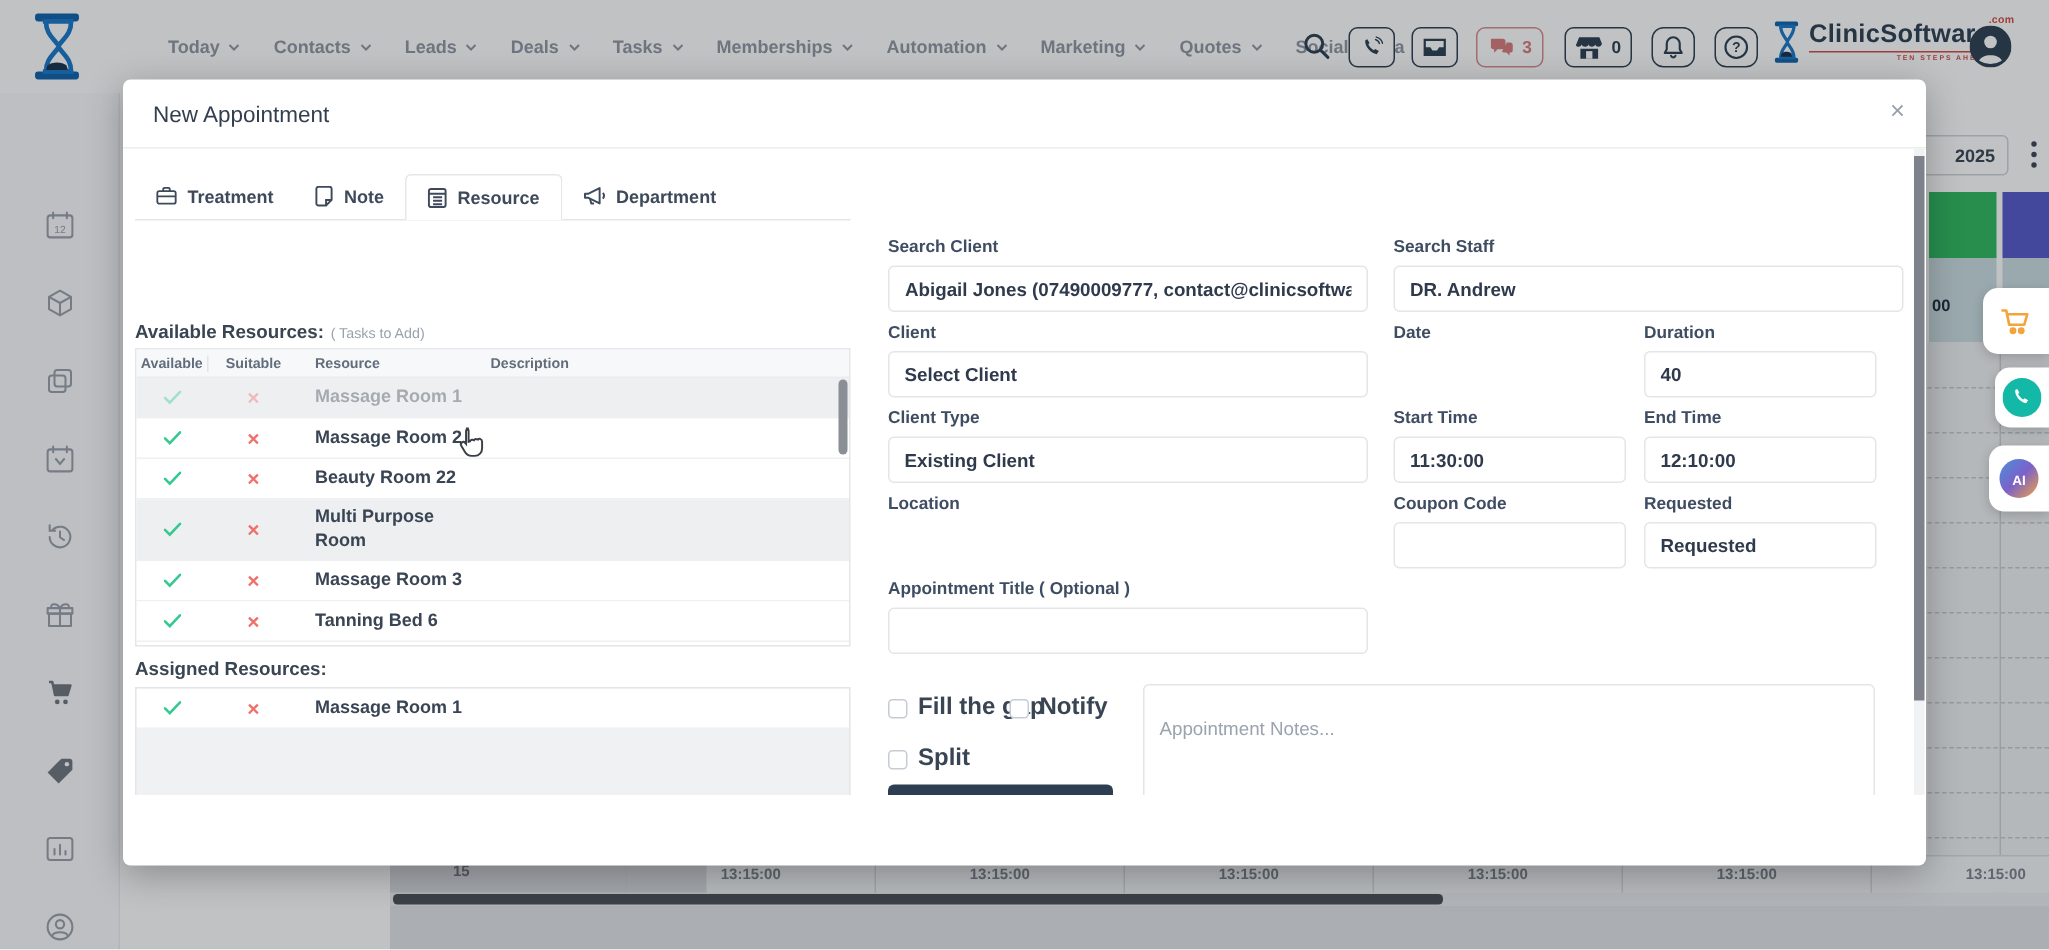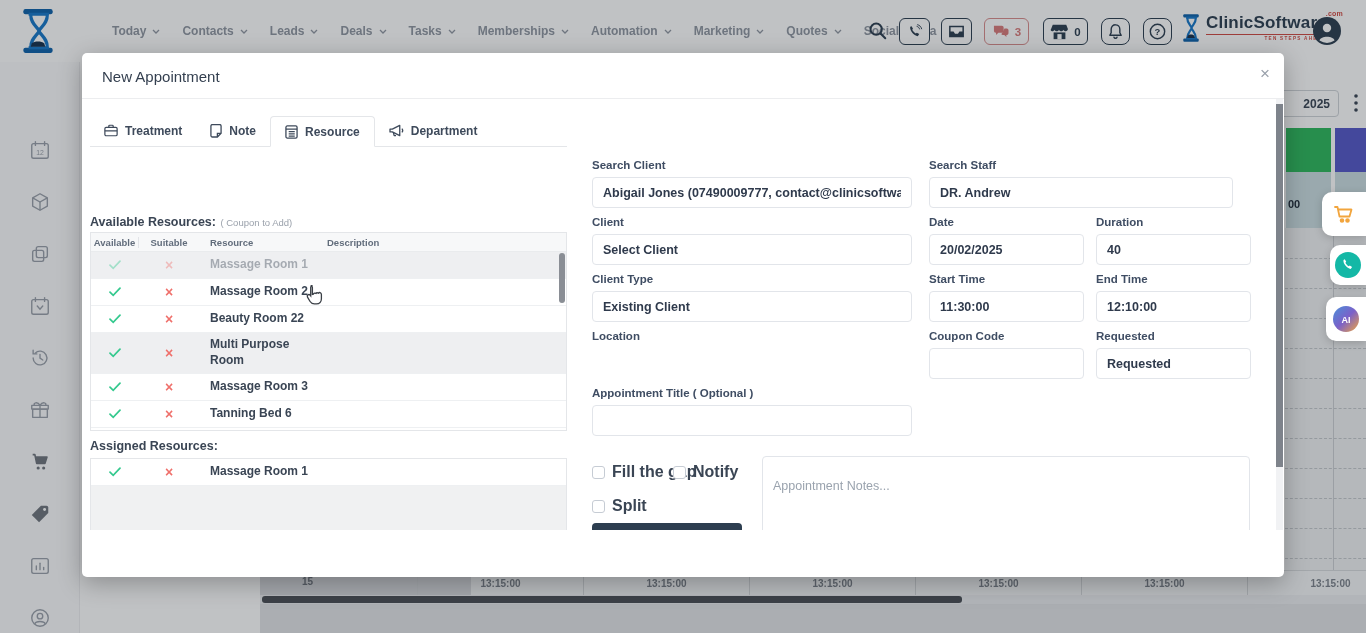--- a/index.html
+++ b/index.html
@@ -438,21 +438,21 @@
         <svg width="15" height="13" viewBox="0 0 16 14" fill="none" stroke="#3e4a5b" stroke-width="1.4" stroke-linejoin="round">
             <path d="M1 5.5v3h2.5l8 4V1.5l-8 4z"></path>
             <path d="M13.8 5a3 3 0 0 1 0 4M4.5 8.8l1 3.7h2"></path>
           </svg>
         <span>Department</span>
       </span>
     </div>
 
     <div class="abs" style="left:8px; top:113px;">
       <span class="sec-label">Available Resources:</span>
-      <span class="sec-hint">( Coupon to Add)</span>
+      <span class="sec-hint">( Tasks to Add)</span>
     </div>
 
     <div class="rtable">
       <div class="rt-head">
         <span class="hd1">Available</span>
         <span class="hd2">Suitable</span>
         <span class="hd3">Resource</span>
         <span class="hd4">Description</span>
       </div>
       <div class="rt-row disabled">
@@ -544,27 +544,26 @@
           </span>
         <span class="c3" style="width:200px;">Massage Room 1</span>
           <span class="c4"></span>
       </div>
     </div>
 
     <span class="lbl" style="left:510px; top:60px;">Search Client</span>
     <input class="inp" style="left: 510px; top: 78px; width: 320px;" value="Abigail Jones (07490009777, contact@clinicsoftware....">
 
     <span class="lbl" style="left:847px; top:60px;">Search Staff</span>
-    <input class="inp" style="left: 847px; top: 78px; width: 304px;" value="DR. Andrew">
+    <input class="inp" style="left: 847px; top: 78px; width: 340px;" value="DR. Andrew">
 
     <span class="lbl" style="left:510px; top:117px;">Client</span>
     <input class="inp" style="left: 510px; top: 135px; width: 320px;" value="Select Client">
 
     <span class="lbl" style="left:847px; top:117px;">Date</span>
-    <input class="inp" style="left: 847px; top: 135px; width: 155px;" value="20/02/2025">
 
     <span class="lbl" style="left:1014px; top:117px;">Duration</span>
     <input class="inp" style="left: 1014px; top: 135px; width: 155px;" value="40">
 
     <span class="lbl" style="left:510px; top:174px;">Client Type</span>
     <input class="inp" style="left: 510px; top: 192px; width: 320px;" value="Existing Client">
 
     <span class="lbl" style="left:847px; top:174px;">Start Time</span>
     <input class="inp" style="left: 847px; top: 192px; width: 155px;" value="11:30:00">
 

